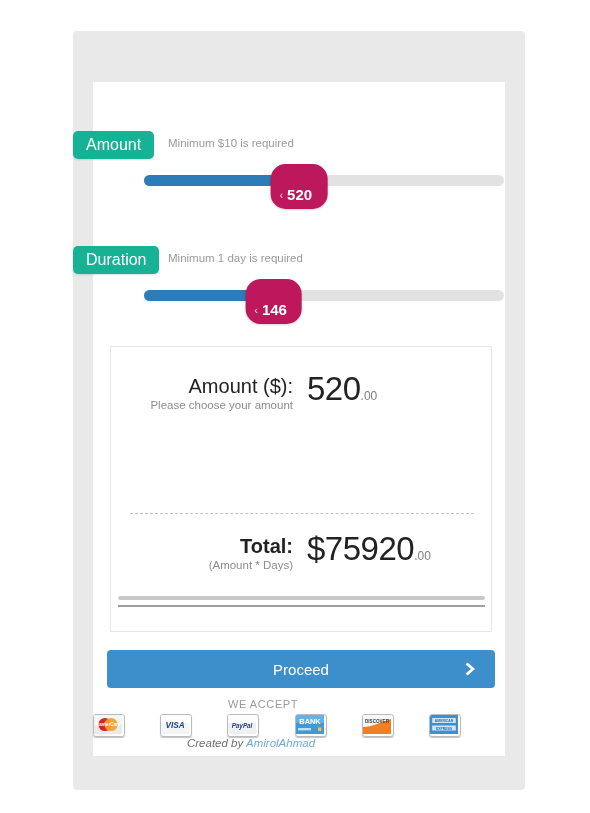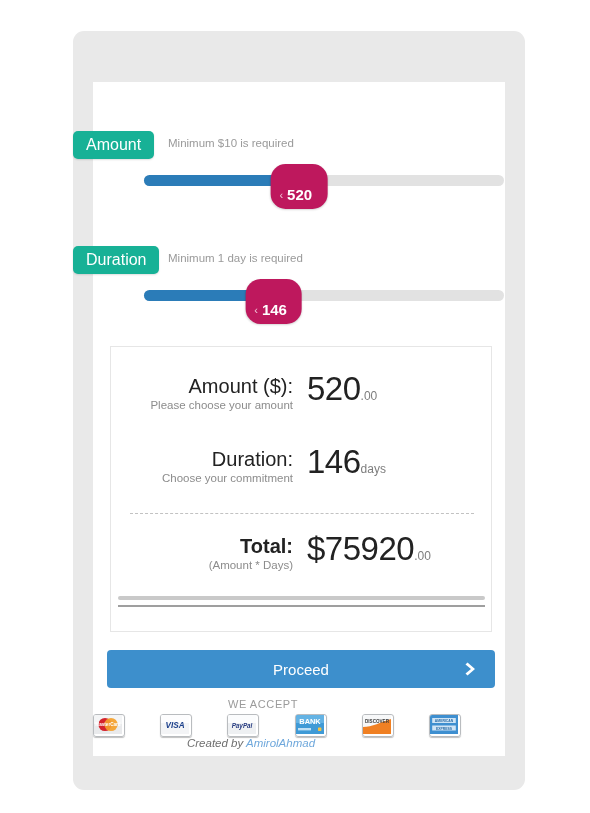--- a/index.html
+++ b/index.html
@@ -15,21 +15,21 @@
   }
 
   
   #app-shell {
     position: absolute;
     left: 73px;
     top: 31px;
     width: 452px;
     height: 759px;
     background: #e9e9e9;
-    border-radius: 11px;
+    border-radius: 4px;
   }
 
   #panel {
     position: absolute;
     left: 20px;
     top: 51px;
     width: 412px;
     height: 674px;
     background: #ffffff;
   }
@@ -306,29 +306,20 @@
       <div class="summary-row" id="row-amount">
         <span class="sr-labels">
           <span class="sr-title">Amount ($):</span>
           <span class="sr-sub">Please choose your amount</span>
         </span>
         <span class="sr-value">
           <span class="sr-number">520</span><span class="sr-unit">.00</span>
         </span>
       </div>
 
-      <div class="summary-row" id="row-duration">
-        <span class="sr-labels">
-          <span class="sr-title">Duration:</span>
-          <span class="sr-sub">Choose your commitment</span>
-        </span>
-        <span class="sr-value">
-          <span class="sr-number">146</span><span class="sr-unit">days</span>
-        </span>
-      </div>
 
       <div id="dashed-sep"></div>
 
       <div class="summary-row" id="row-total">
         <span class="sr-labels">
           <span class="sr-title bold">Total:</span>
           <span class="sr-sub">(Amount * Days)</span>
         </span>
         <span class="sr-value">
           <span class="sr-number">$75920</span><span class="sr-unit">.00</span>

